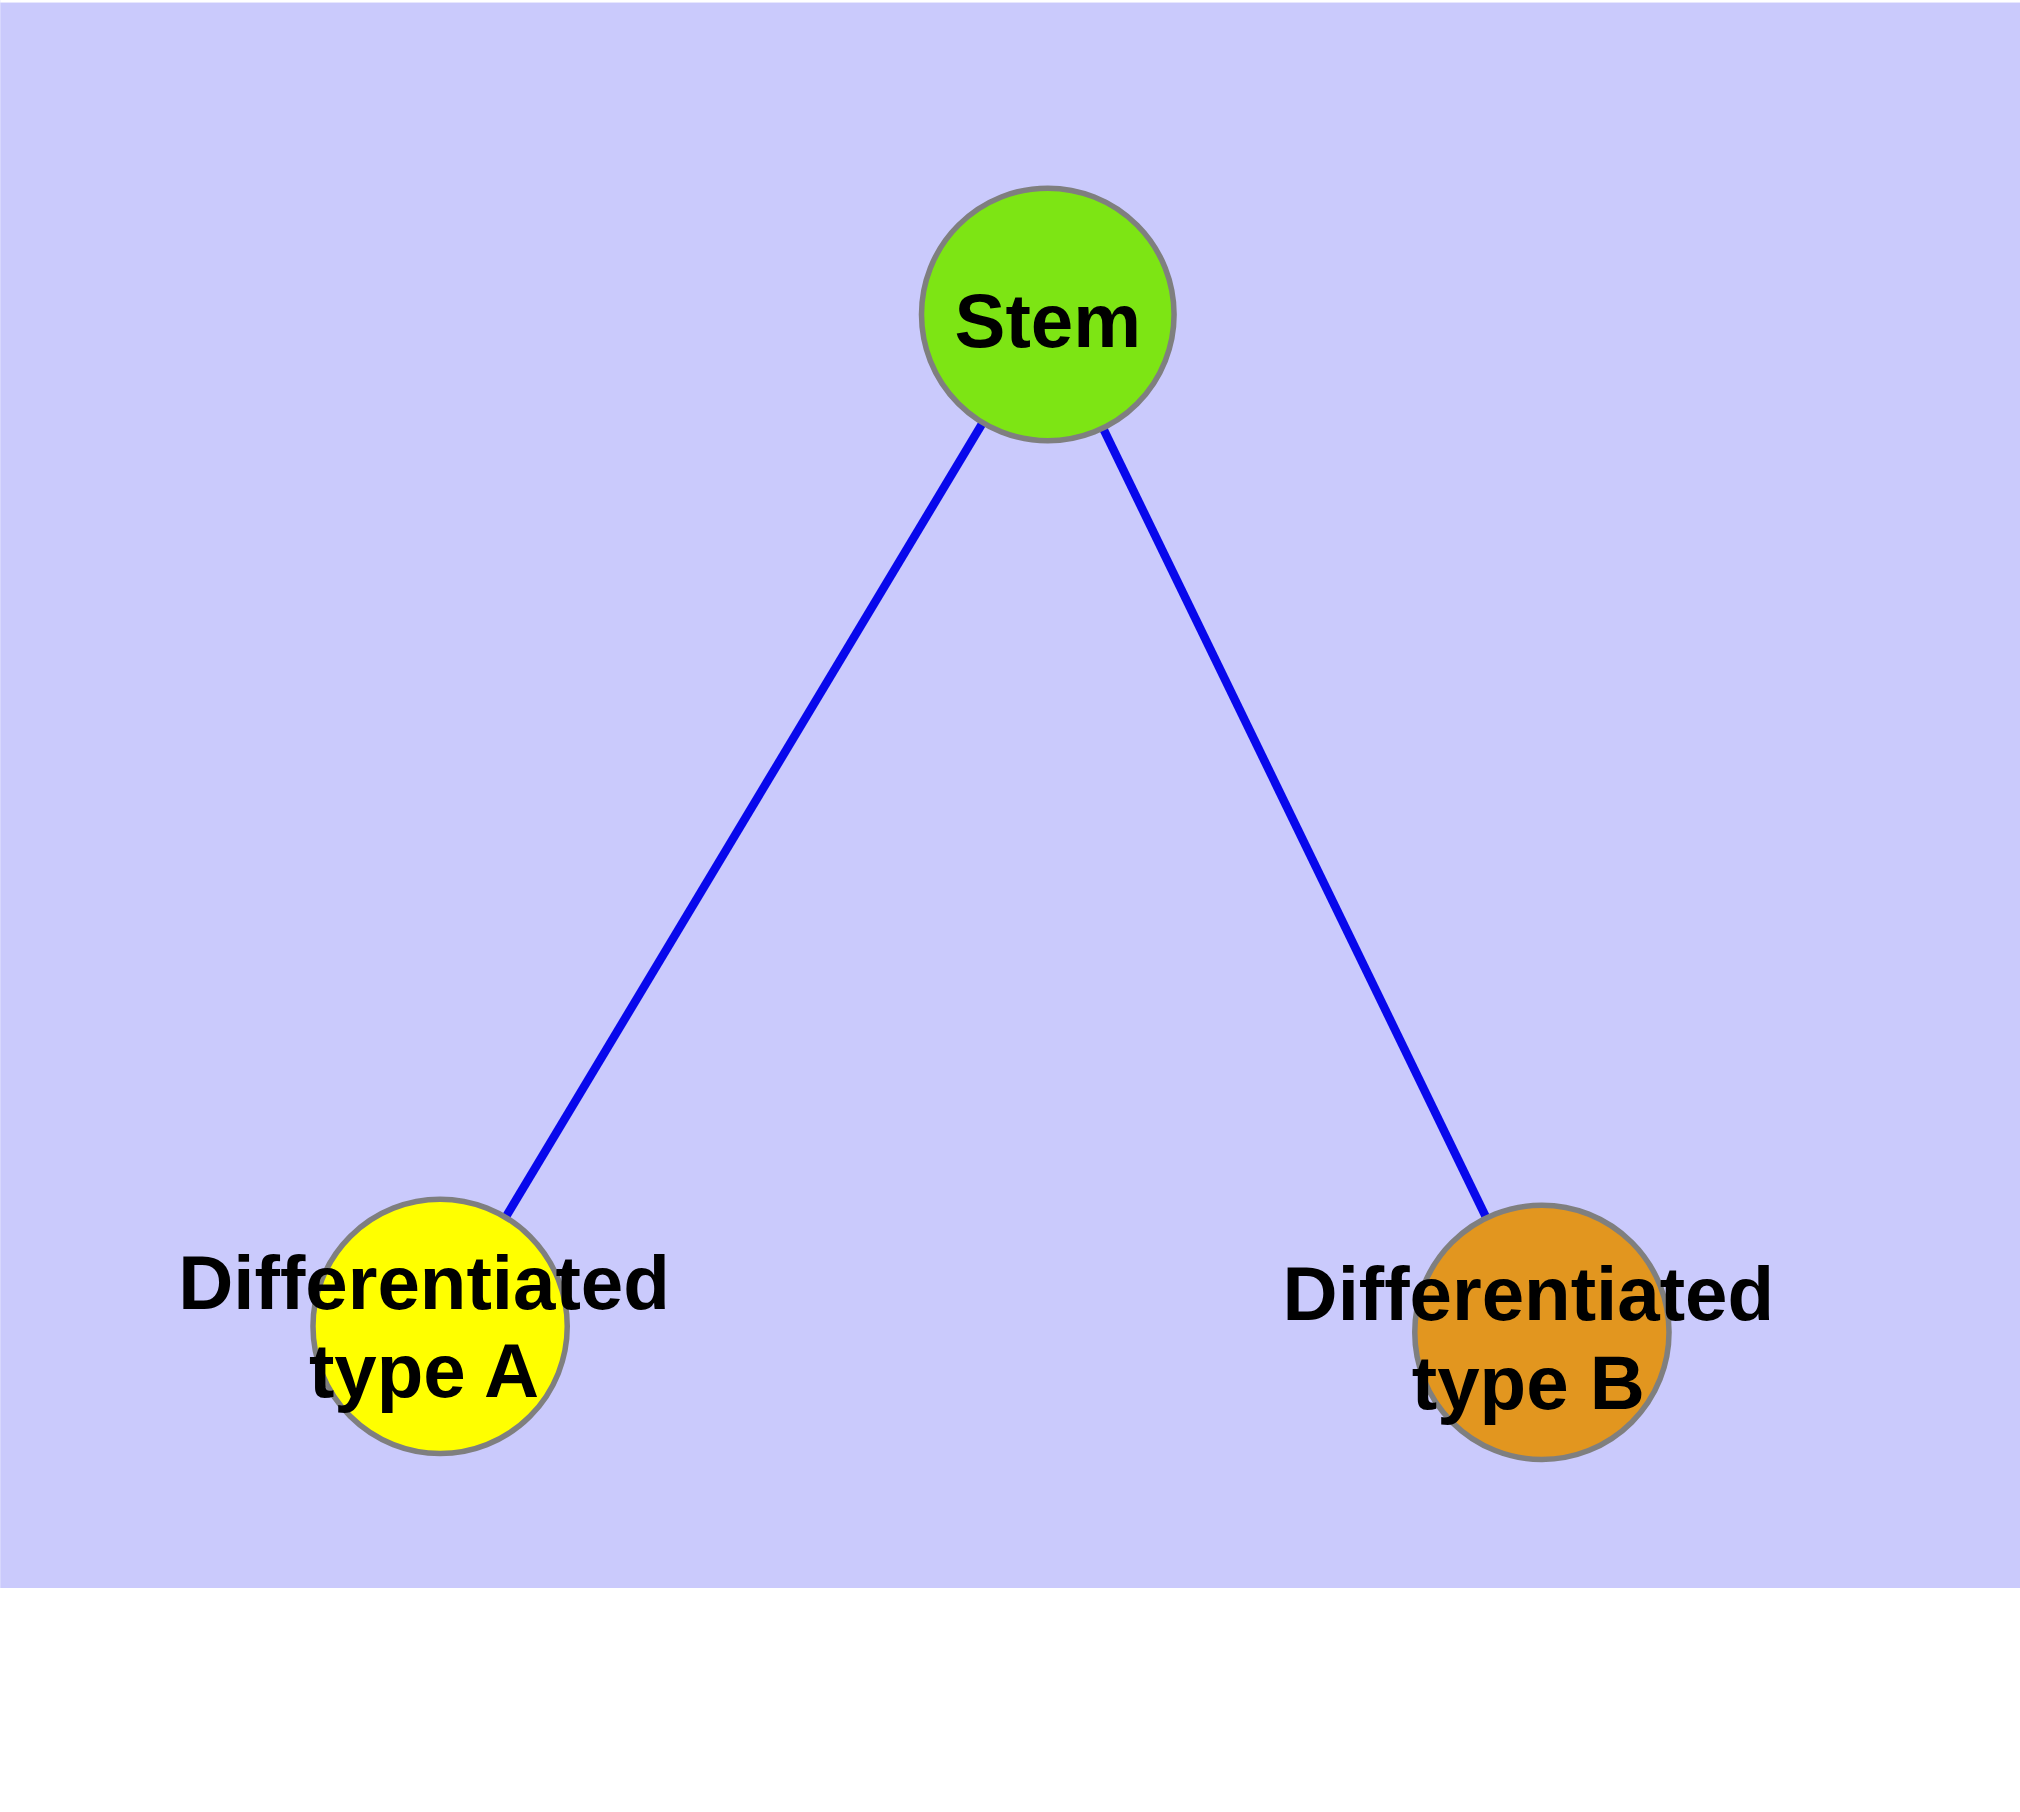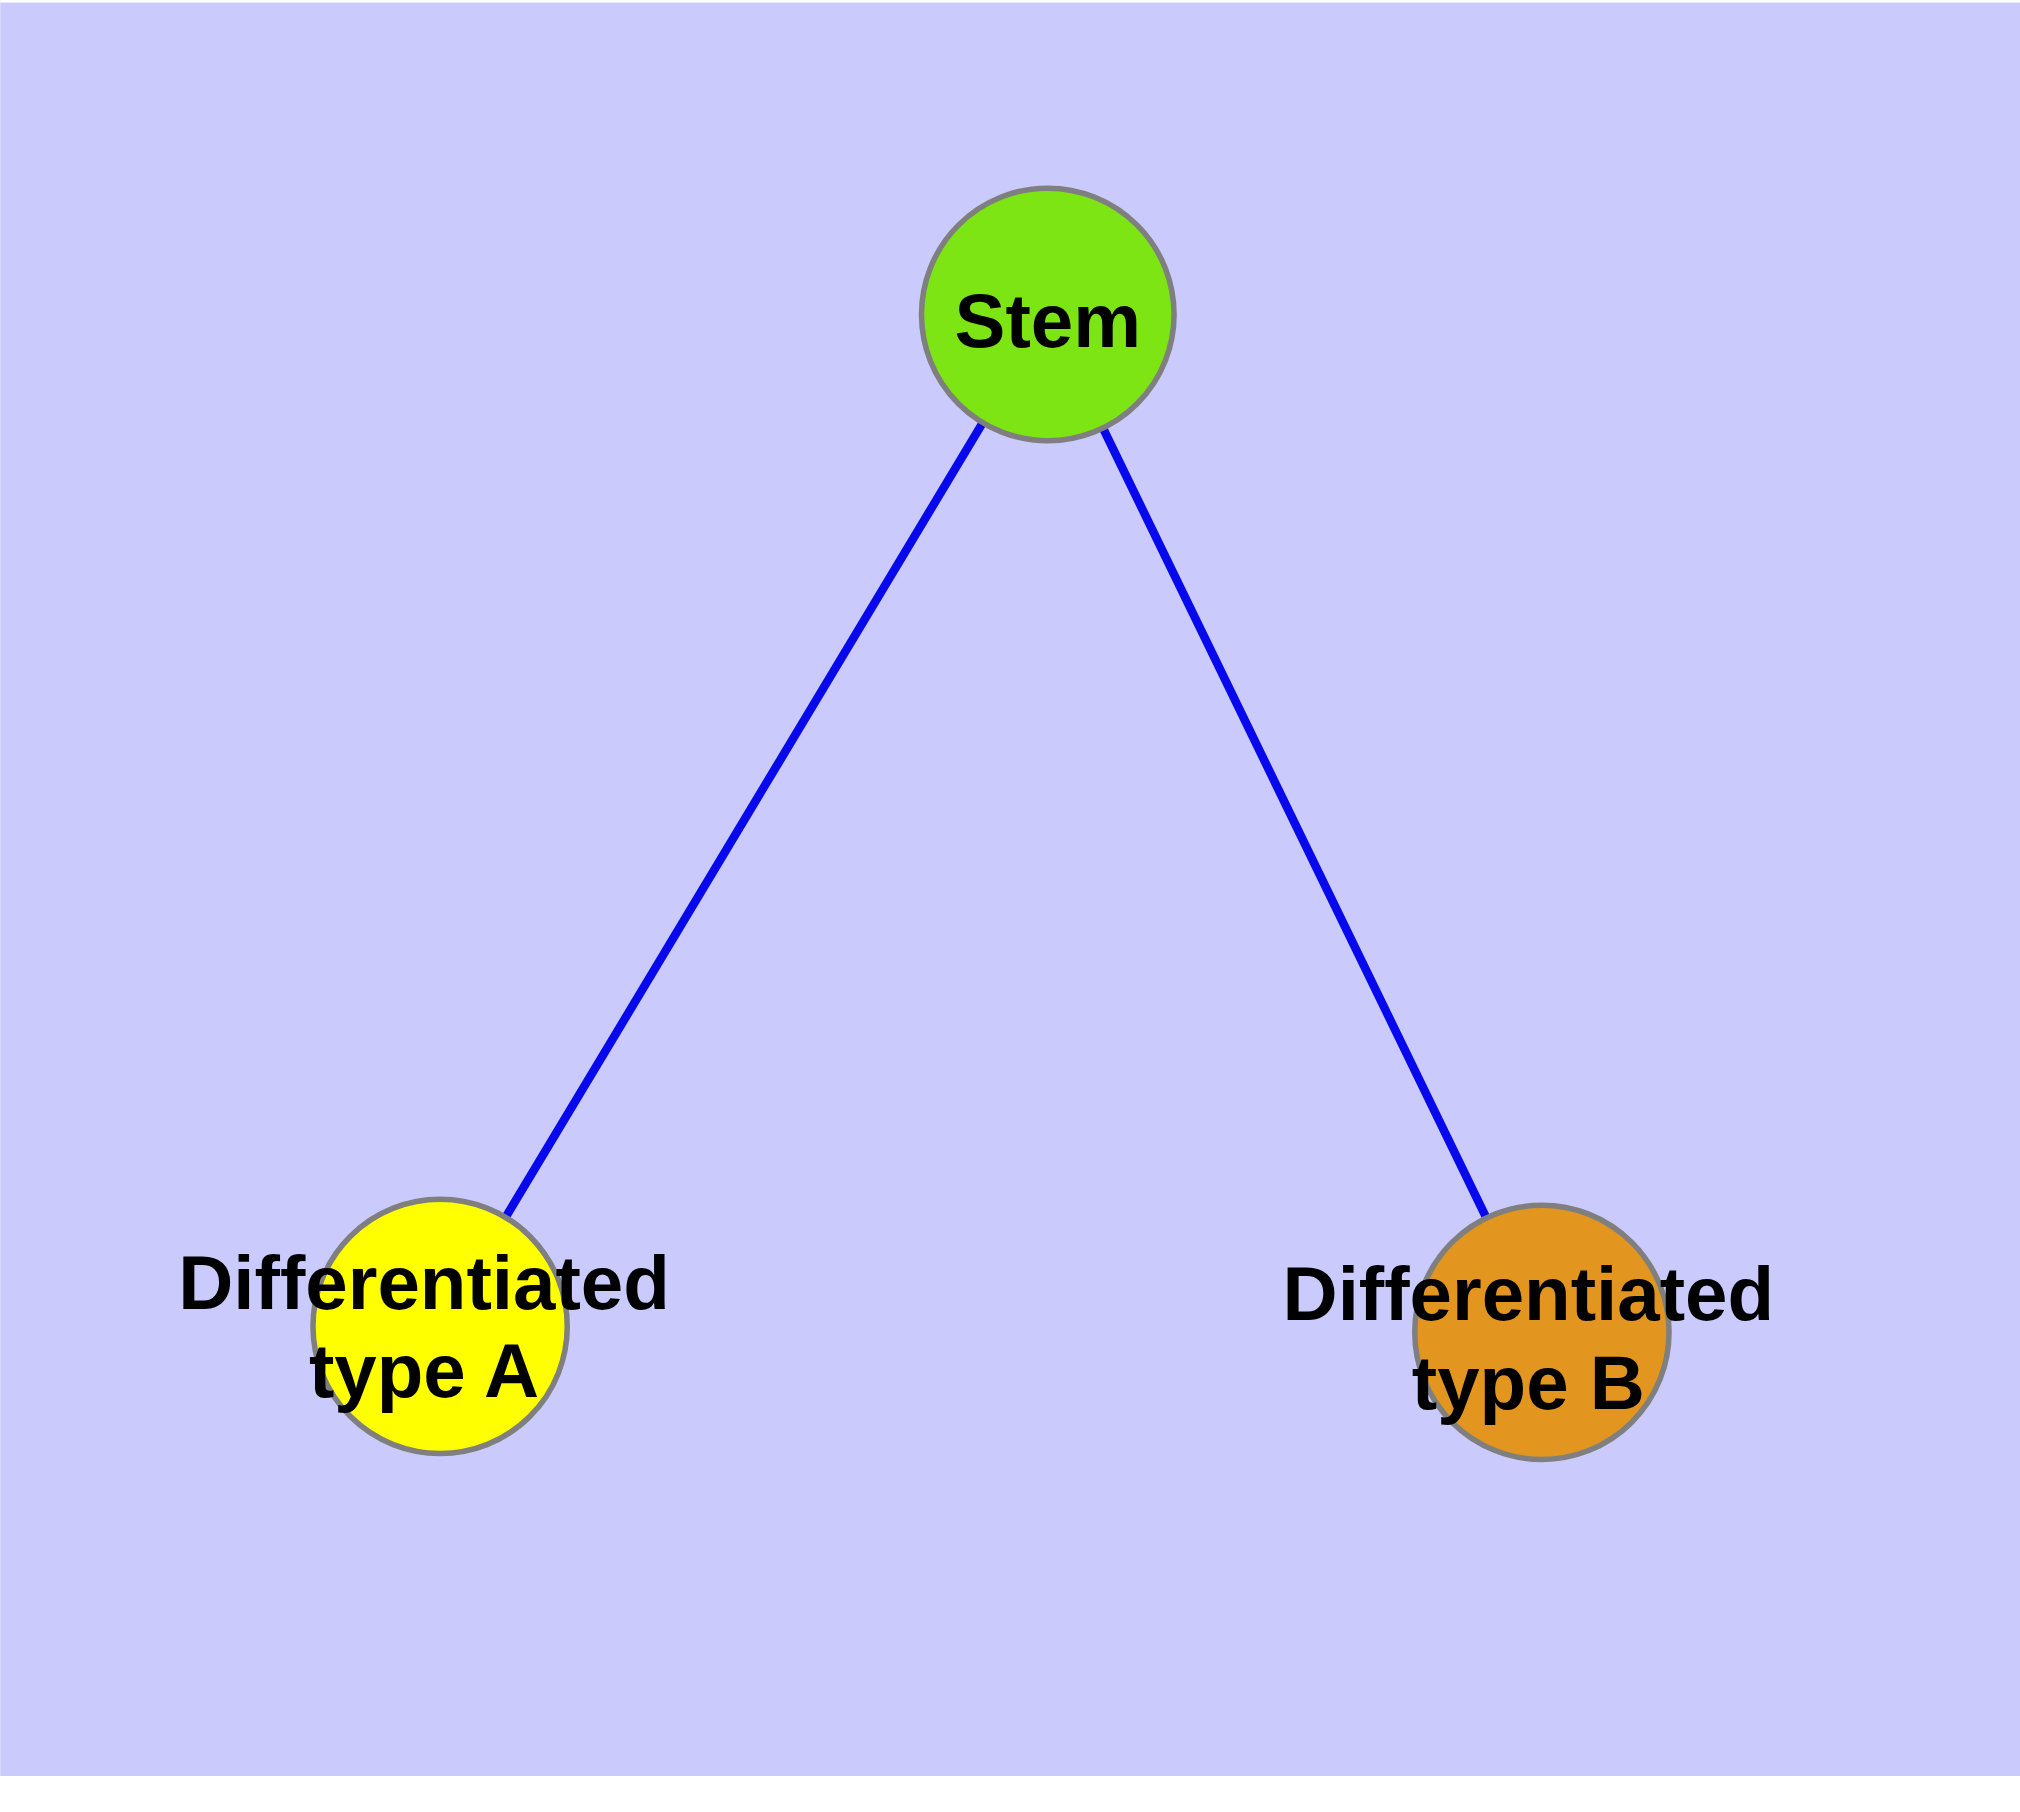--- a/index.html
+++ b/index.html
@@ -3,21 +3,21 @@
 <meta charset="utf-8">
 <style>
   html, body {
     margin: 0;
     padding: 0;
     background: #ffffff;
   }
   .canvas {
     position: relative;
     width: 2021px;
-    height: 1776px;
+    height: 1588px;
     overflow: hidden;
   }
   svg {
     display: block;
   }
   text {
     font-family: "Liberation Sans", sans-serif;
     font-weight: bold;
     fill: #000000;
     font-size: 90px;

